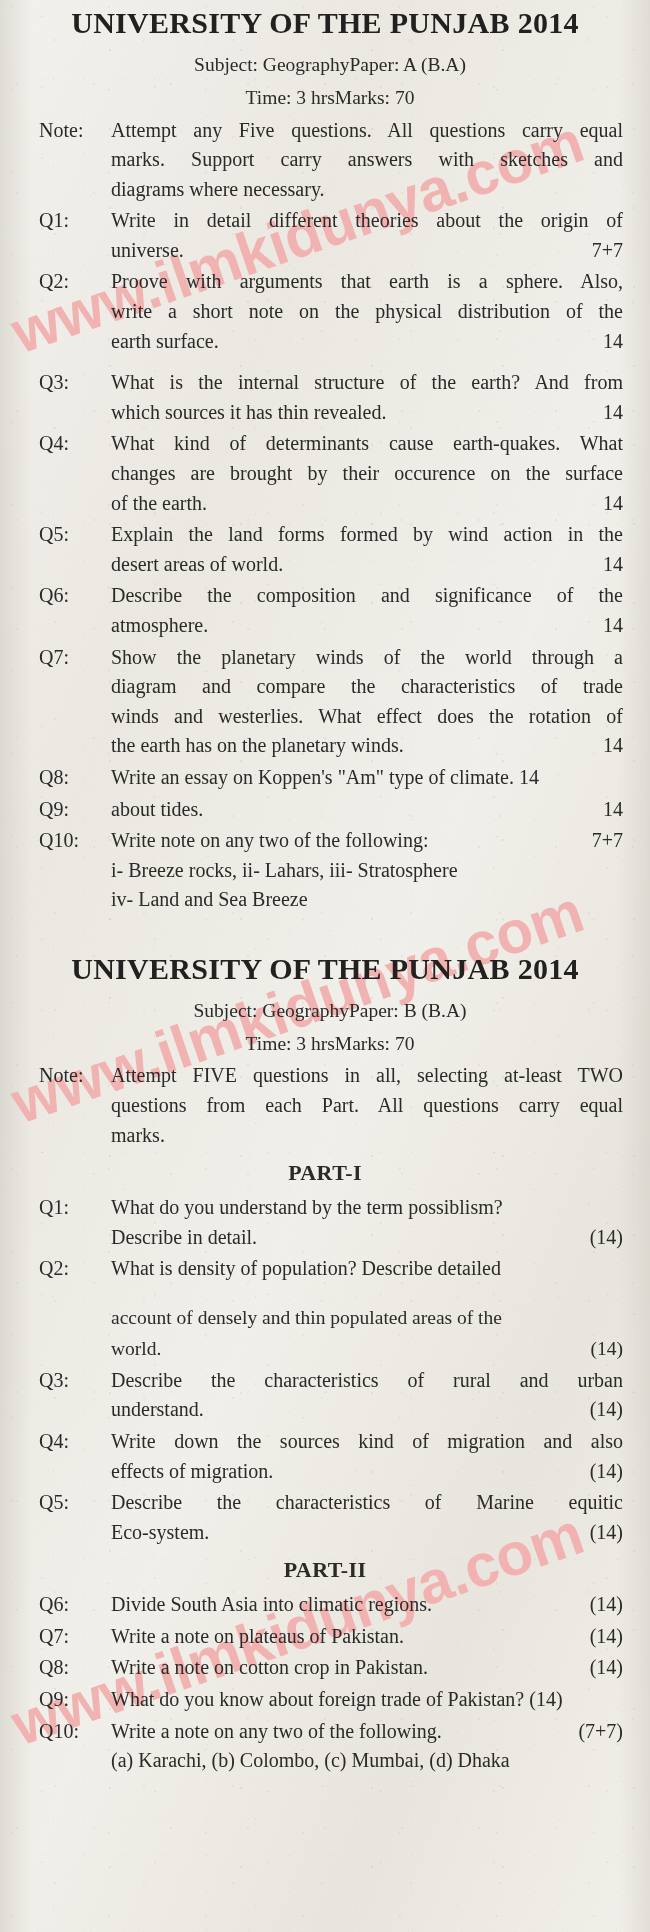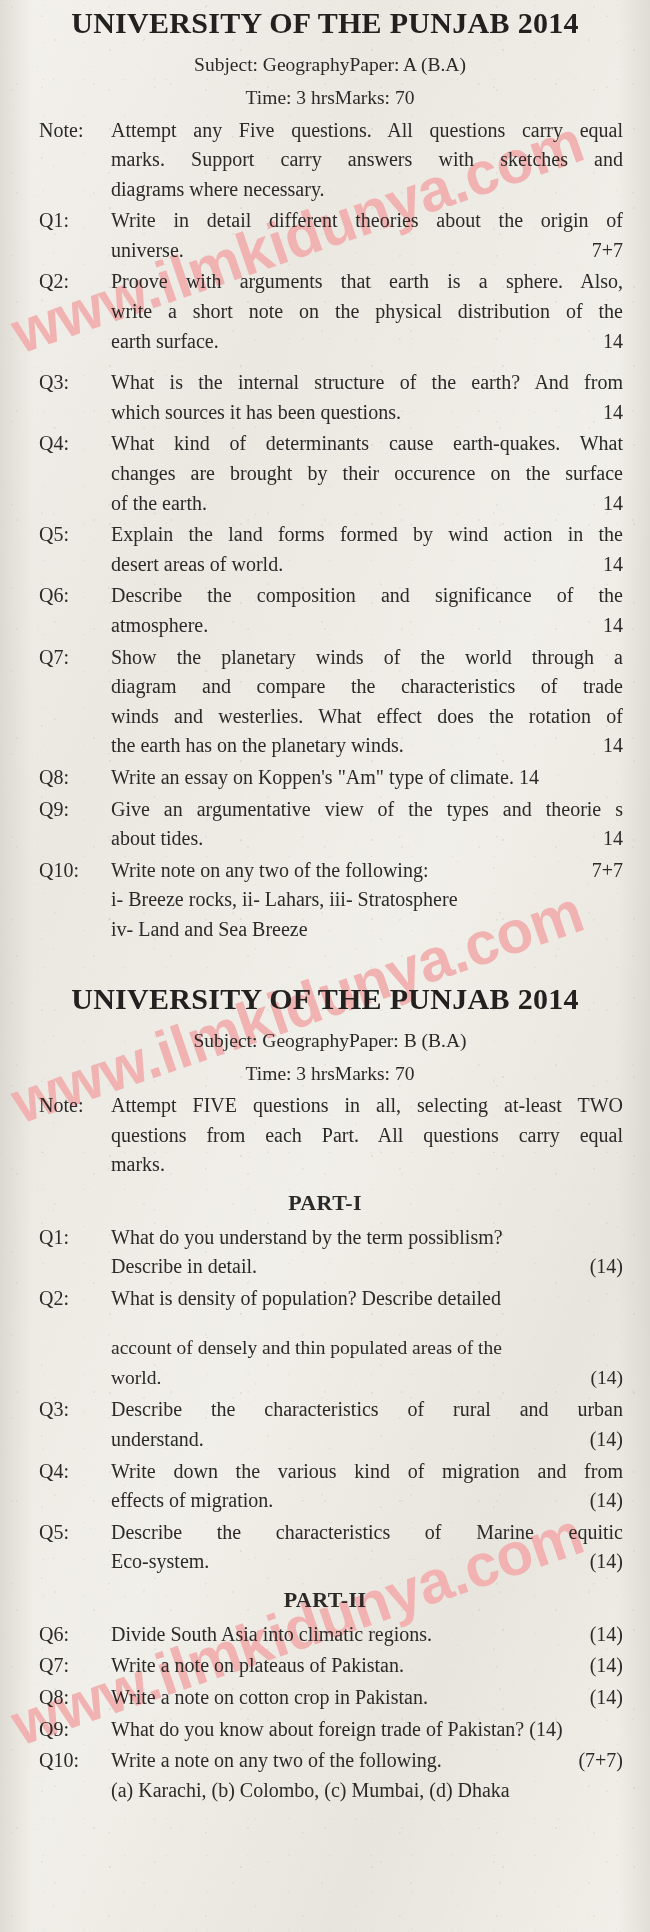--- a/index.html
+++ b/index.html
@@ -215,21 +215,21 @@
         </div>
       </div>
 
       <div class="gap-sm"></div>
 
       <div class="qrow">
         <div class="qlabel">Q3:</div>
         <div class="qbody">
           <div class="qline spread"><span class="txt">What is the internal structure of the earth? And from</span></div>
           <div class="qline marks-right">
-            <span class="txt">which sources it has been questions.</span>
+            <span class="txt">which sources it has thin revealed.</span>
             <span class="mk">14</span>
           </div>
         </div>
       </div>
 
       <div class="qrow">
         <div class="qlabel">Q4:</div>
         <div class="qbody">
           <div class="qline spread"><span class="txt">What kind of determinants cause earth-quakes. What</span></div>
           <div class="qline spread"><span class="txt">changes are brought by their occurence on the surface</span></div>
@@ -280,21 +280,20 @@
         <div class="qbody">
           <div class="qline">
               <span class="txt">Write an essay on Koppen's "Am" type of climate. 14</span>
             </div>
         </div>
       </div>
 
       <div class="qrow">
         <div class="qlabel">Q9:</div>
         <div class="qbody">
-          <div class="qline spread"><span class="txt">Give an argumentative view of the types and theorie s</span></div>
           <div class="qline marks-right">
             <span class="txt">about tides.</span>
             <span class="mk">14</span>
           </div>
         </div>
       </div>
 
       <div class="qrow">
         <div class="qlabel">Q10:</div>
         <div class="qbody">
@@ -376,21 +375,21 @@
           <div class="qline marks-right">
             <span class="txt">understand.</span>
             <span class="mk">(14)</span>
           </div>
         </div>
       </div>
 
       <div class="qrow">
         <div class="qlabel">Q4:</div>
         <div class="qbody">
-          <div class="qline spread"><span class="txt">Write down the various kind of migration and from</span></div>
+          <div class="qline spread"><span class="txt">Write down the sources kind of migration and also</span></div>
           <div class="qline marks-right">
             <span class="txt">effects of migration.</span>
             <span class="mk">(14)</span>
           </div>
         </div>
       </div>
 
       <div class="qrow">
         <div class="qlabel">Q5:</div>
         <div class="qbody">

